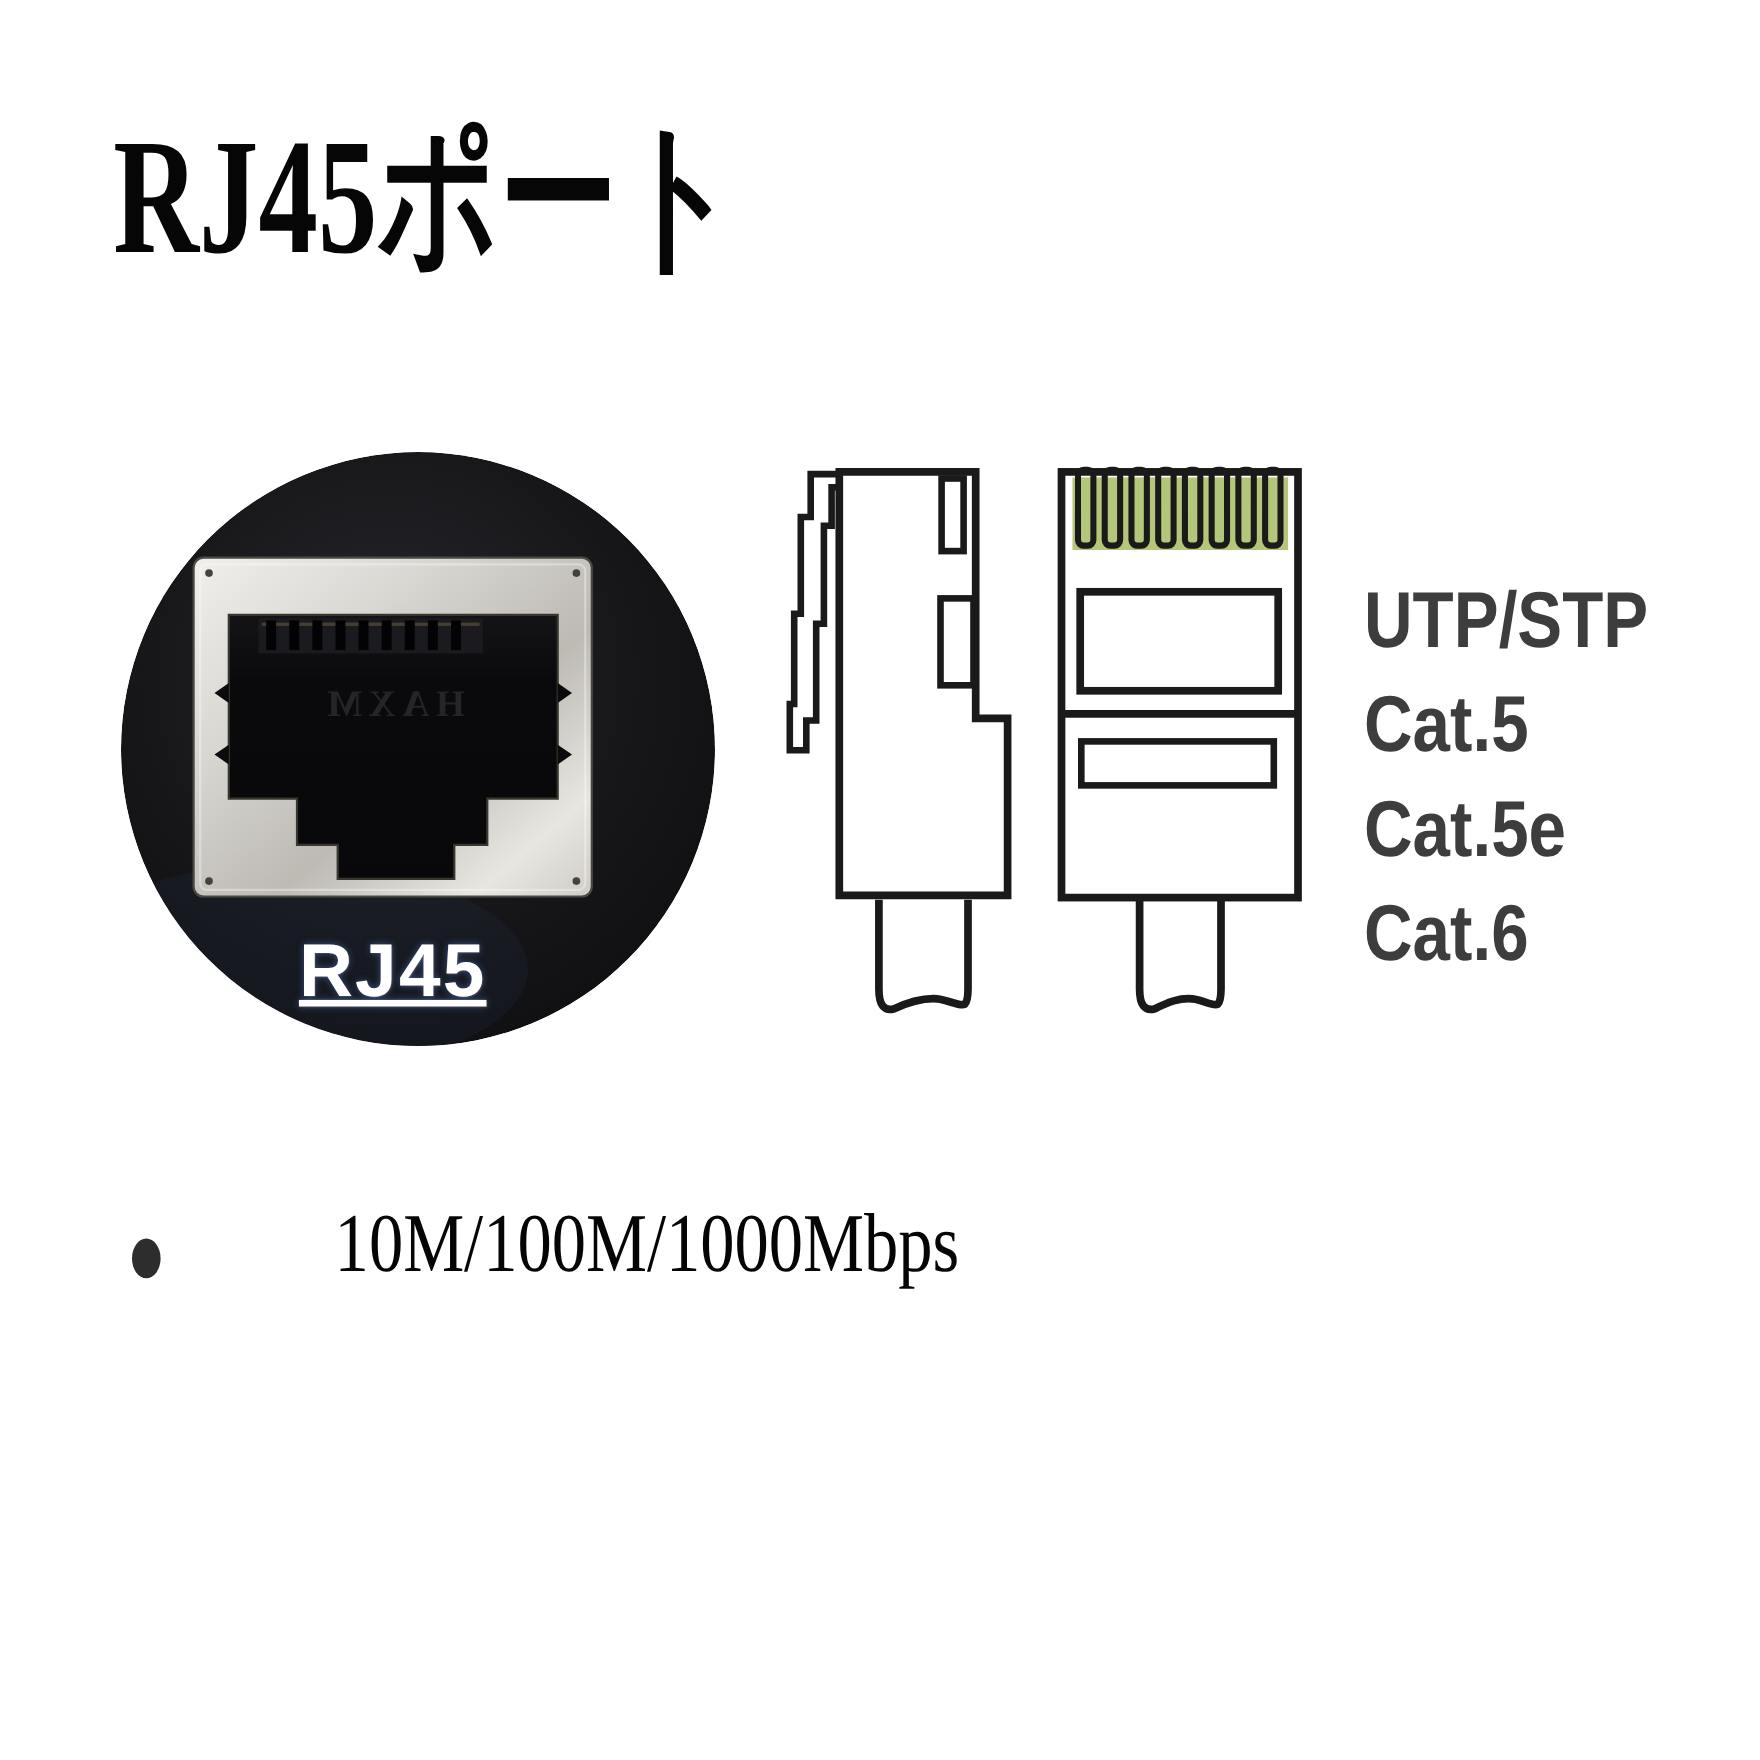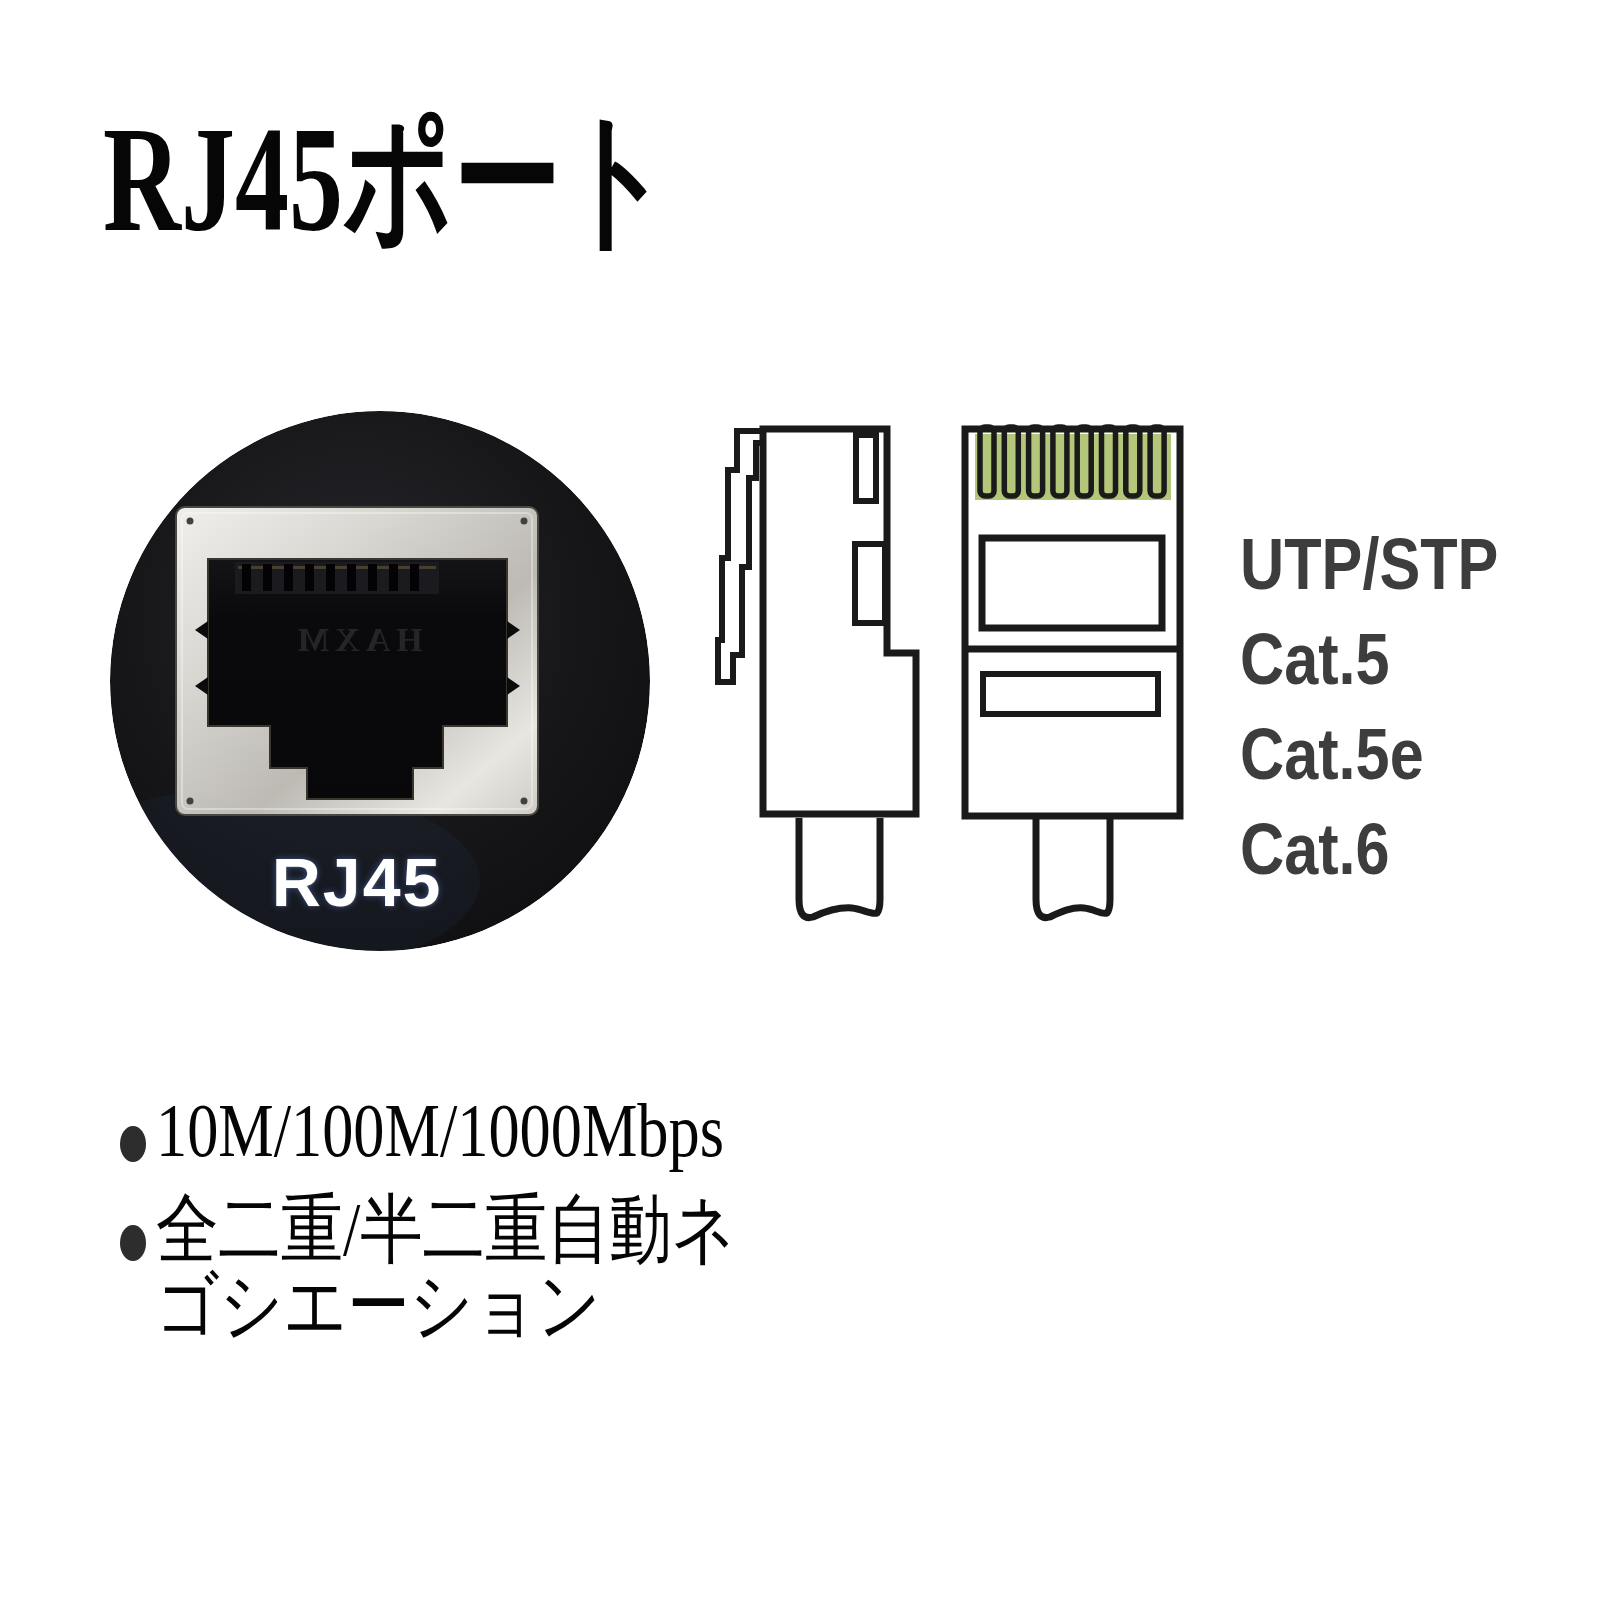--- a/index.html
+++ b/index.html
@@ -25,38 +25,39 @@
     position:absolute;left:110px;top:400px;width:540px;height:540px;
   }
   .photo svg{position:absolute;left:0;top:0;}
   .photo-label{
     position:absolute;left:0;top:432px;width:494px;
     text-align:center;
     font-family:"Liberation Sans","DejaVu Sans",sans-serif;
     font-size:68px;font-weight:700;letter-spacing:2px;
     color:var(--photo_label_text,#ffffff);
     text-shadow:0 0 7px rgba(90,130,220,0.55), 1px 1px 0 rgba(160,100,40,0.25);
+    text-decoration:underline;
   }
 
   
   .diagrams{position:absolute;left:700px;top:395px;}
   .ink{stroke:var(--line_art_ink,#1a1a1a);}
   .pin-green{fill:var(--pin_gold_green,#b3c679);}
 
   
   .spec-line{
     position:absolute;left:1240px;
     font-family:"Liberation Sans","DejaVu Sans",sans-serif;
     font-size:72px;font-weight:700;line-height:1;
     color:var(--spec_text,#3d3d3d);white-space:nowrap;
     transform:scaleX(0.85);transform-origin:left top;
   }
 
   
-  .feature{position:absolute;left:110px;width:1100px;}
+  .feature{position:absolute;left:110px;width:1100px;text-align:center;}
   .feature .dot{
     position:absolute;left:10px;top:34px;width:26px;height:36px;
     background:#2d2d2d;border-radius:50%;
   }
   .feature .ftext{
     margin-left:46px;
     font-size:76px;line-height:76px;color:#050505;
     transform:scaleX(0.82);transform-origin:left top;
     white-space:nowrap;
     font-family:"Liberation Serif","DejaVu Serif",serif;
@@ -172,22 +173,15 @@
   <div class="spec-line" style="top:707px">Cat.5e</div>
   <div class="spec-line" style="top:802px">Cat.6</div>
 
   <div class="feature" style="top:1081px">
     <span class="dot"></span>
     <div class="ftext">
       <div>10M/100M/1000Mbps</div>
     </div>
   </div>
 
-  <div class="feature" style="top:1180px">
-    <span class="dot"></span>
-    <div class="ftext">
-      <div>全二重/半二重自動ネ</div>
-      <div>ゴシエーション</div>
-    </div>
-  </div>
 
 
 </div>
 
 </body></html>

